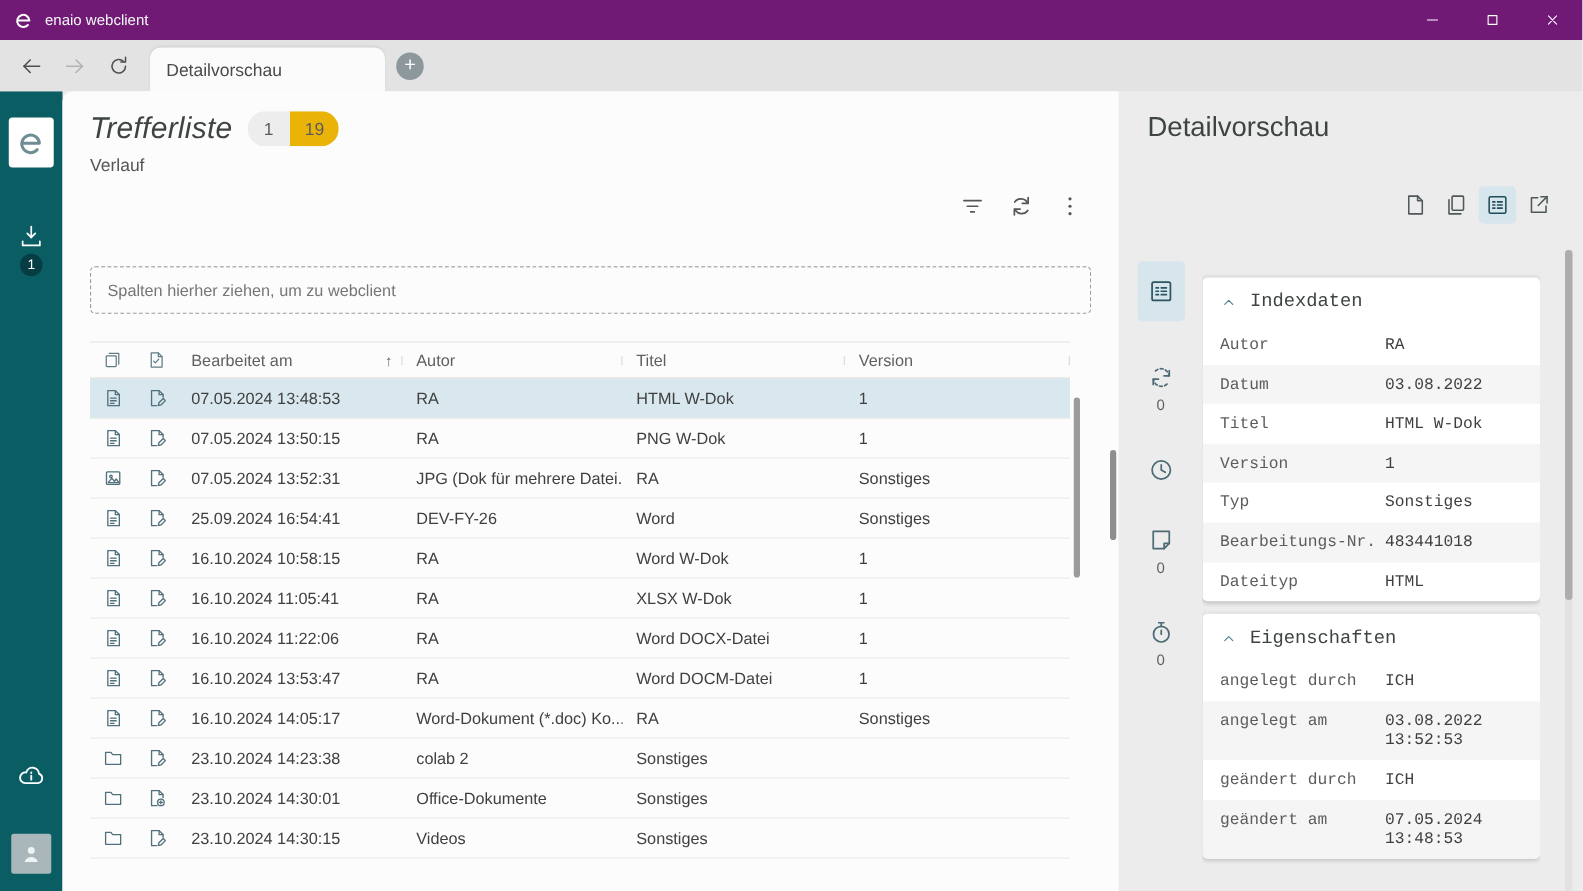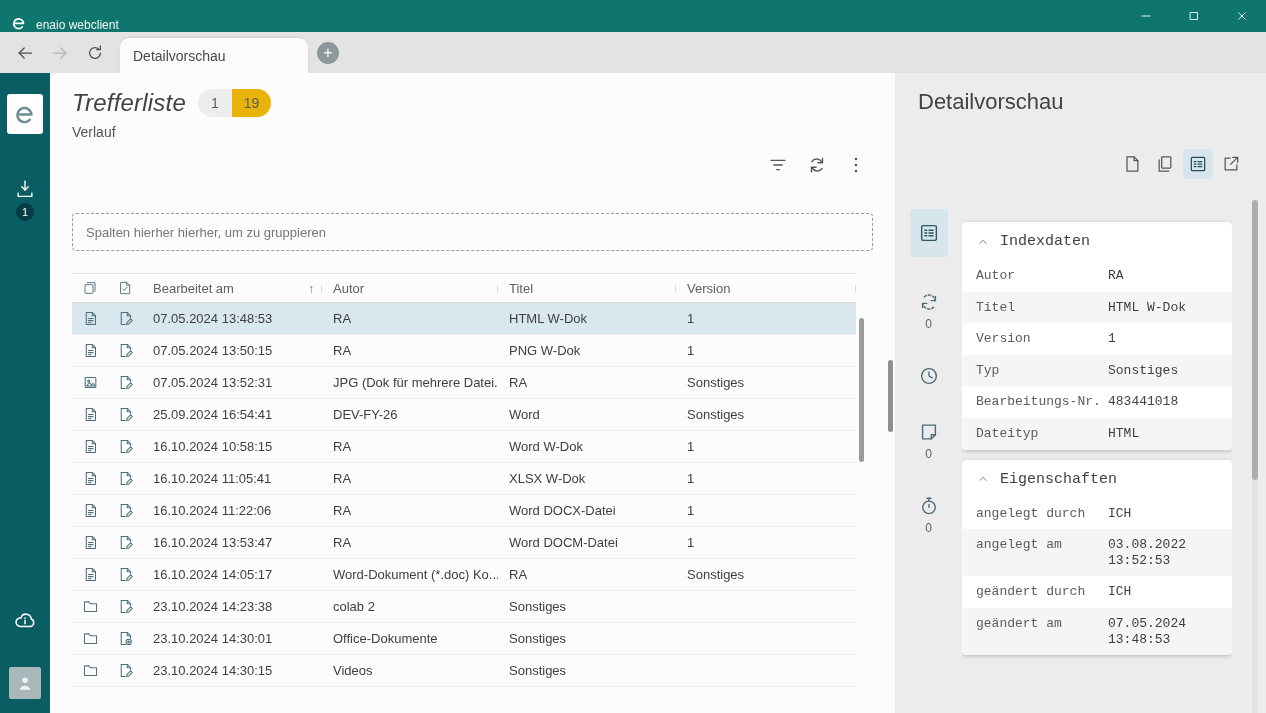--- a/index.html
+++ b/index.html
@@ -1,21 +1,21 @@
 <!DOCTYPE html>
 <html><head>
 <meta charset="utf-8">
 <style>
   * { box-sizing: border-box; margin: 0; padding: 0; }
   html, body { width: 1266px; height: 713px; overflow: hidden; }
   body { font-family: "Liberation Sans", sans-serif; background: #ececec; }
   .window { width: 1266px; height: 713px; display: flex; flex-direction: column; background: #ececec; }
 
   
-  .titlebar { height: 32px; flex: 0 0 32px; background: #0f766e; display: flex; align-items: flex-end; padding-left: 10px; }
+  .titlebar { height: 32px; flex: 0 0 32px; background: #701a75; display: flex; align-items: center; padding-left: 10px; }
   .tb-logo { width: 18px; height: 18px; color: #fff; margin-right: 8px; }
   .tb-title { font-size: 12px; color: #f4f7f7; }
   .tb-controls { margin-left: auto; display: flex; height: 100%; }
   .tbc { width: 48px; height: 100%; border: none; background: transparent; color: #fff; display: flex; align-items: center; justify-content: center; cursor: pointer; }
   .tbc span { width: 12px; height: 12px; display: block; }
 
   
   .navbar { height: 41px; flex: 0 0 41px; background: #e3e3e3; display: flex; align-items: center; position: relative; }
   .nav-btn { width: 20px; height: 20px; margin-left: 15px; color: #4f4f4f; background: none; border: none; cursor: pointer; }
   .nav-btn.disabled { color: #b3b3b3; }
@@ -210,21 +210,21 @@
                 <path d="M6 19.5v-5h5"></path>
               </svg></span></button>
         <button class="tool-btn"><span><svg viewBox="0 0 24 24" fill="none" stroke="currentColor" stroke-width="1.5" stroke-linecap="round" stroke-linejoin="round">
                 <circle cx="12" cy="5.5" r="1.4" fill="currentColor" stroke="none"></circle>
                 <circle cx="12" cy="12" r="1.4" fill="currentColor" stroke="none"></circle>
                 <circle cx="12" cy="18.5" r="1.4" fill="currentColor" stroke="none"></circle>
               </svg></span></button>
       </div>
 
       <div class="groupbar">
-        <span>Spalten hierher hierher, um zu gruppieren</span>
+        <span>Spalten hierher ziehen, um zu webclient</span>
       </div>
 
       <div class="table">
         <div class="thead">
           <div class="th icon">
               <span>
                 <svg viewBox="0 0 24 24" fill="none" stroke="currentColor" stroke-width="1.5" stroke-linecap="round" stroke-linejoin="round">
                   <rect x="4.5" y="7" width="12" height="13" rx="1"></rect>
                   <path d="M8 4h11.5v13"></path>
                 </svg>
@@ -643,20 +643,24 @@
                   </svg>
                 </span>
                 <span class="card-title">Indexdaten</span>
               </div>
               <div class="kv-rows">
                 <div class="kv">
                   <div class="kv-label">Autor</div>
                   <div class="kv-value">RA</div>
                 </div>
                 <div class="kv">
+                  <div class="kv-label">Datum</div>
+                  <div class="kv-value">03.08.2022</div>
+                </div>
+                <div class="kv">
                   <div class="kv-label">Titel</div>
                   <div class="kv-value">HTML W-Dok</div>
                 </div>
                 <div class="kv">
                   <div class="kv-label">Version</div>
                   <div class="kv-value">1</div>
                 </div>
                 <div class="kv">
                   <div class="kv-label">Typ</div>
                   <div class="kv-value">Sonstiges</div>

